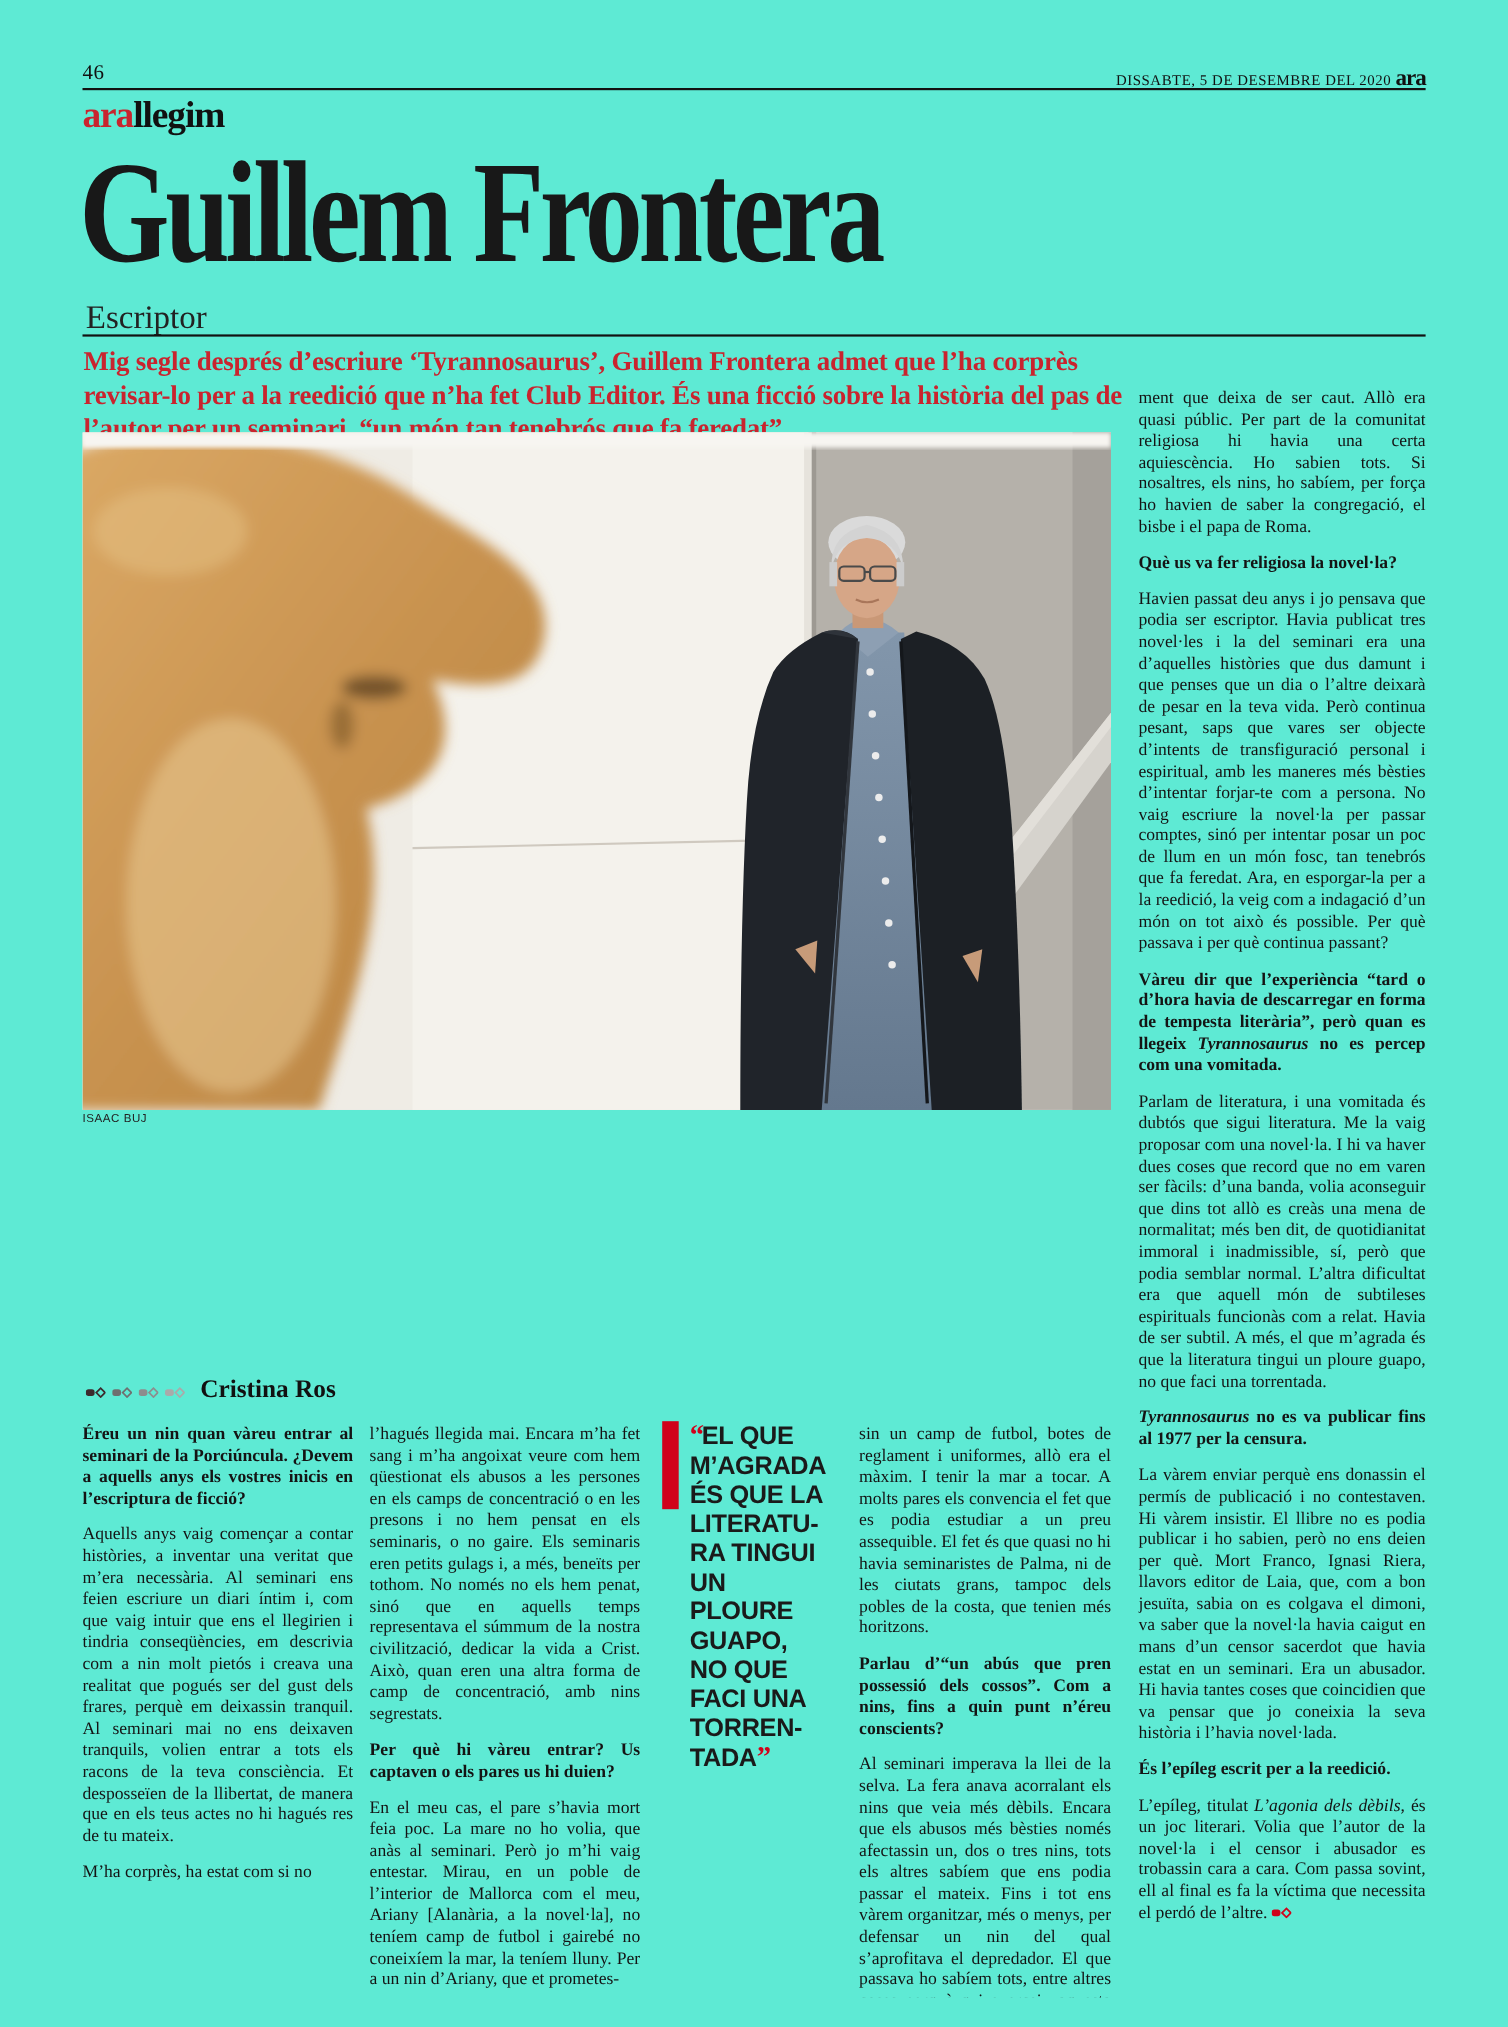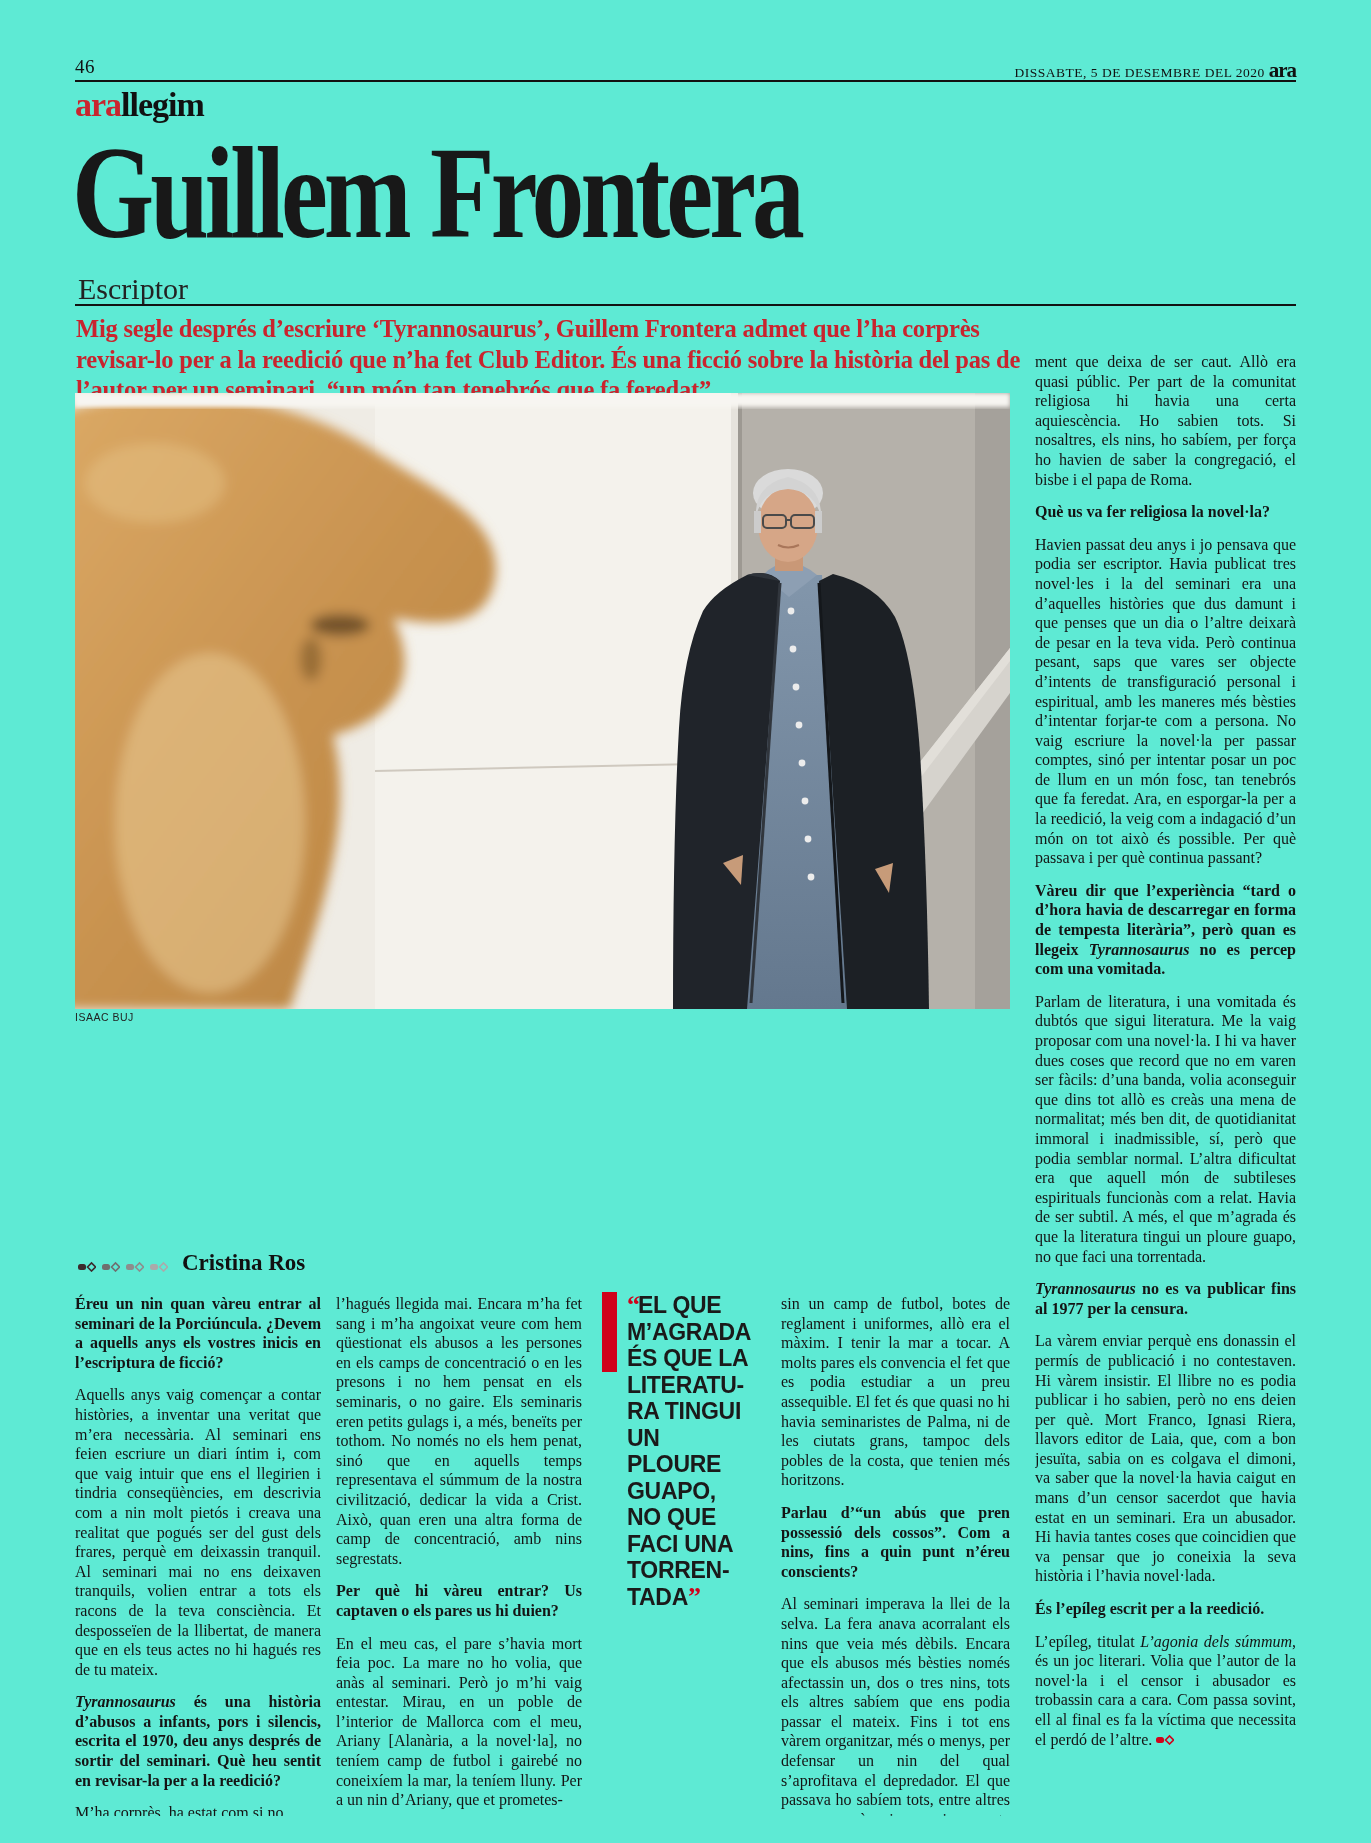--- a/index.html
+++ b/index.html
@@ -178,21 +178,20 @@
     <span class="chainicon"><svg width="18" height="11">
           <rect x="0" y="3" rx="2.5" width="8" height="6" fill="#aaaaaa"></rect>
           <path d="M9.5 6 l4 -4 l4 4 l-4 4 z" fill="none" stroke="#aaaaaa" stroke-width="1.6"></path>
         </svg></span>
     <span class="name">Cristina Ros</span>
   </div>
 
   <div class="col" id="col1">
     <p class="q">Éreu un nin quan vàreu entrar al seminari de la Porciúncula. ¿Devem a aquells anys els vostres inicis en l’escriptura de ficció?</p>
     <p>Aquells anys vaig començar a contar històries, a inventar una veritat que m’era necessària. Al seminari ens feien escriure un diari íntim i, com que vaig intuir que ens el llegirien i tindria conseqüències, em descrivia com a nin molt pietós i creava una realitat que pogués ser del gust dels frares, perquè em deixassin tranquil. Al seminari mai no ens deixaven tranquils, volien entrar a tots els racons de la teva consciència. Et desposseïen de la llibertat, de manera que en els teus actes no hi hagués res de tu mateix.</p>
-    <p class="q"><i>Tyrannosaurus</i> és una història d’abusos a infants, pors i silencis, escrita el 1970, deu anys després de sortir del seminari. Què heu sentit en revisar-la per a la reedició?</p>
     <p>M’ha corprès, ha estat com si no</p>
   </div>
 
   <div class="col" id="col2">
     <p>l’hagués llegida mai. Encara m’ha fet sang i m’ha angoixat veure com hem qüestionat els abusos a les persones en els camps de concentració o en les presons i no hem pensat en els seminaris, o no gaire. Els seminaris eren petits gulags i, a més, beneïts per tothom. No només no els hem penat, sinó que en aquells temps representava el súmmum de la nostra civilització, dedicar la vida a Crist. Això, quan eren una altra forma de camp de concentració, amb nins segrestats.</p>
     <p class="q">Per què hi vàreu entrar? Us captaven o els pares us hi duien?</p>
     <p>En el meu cas, el pare s’havia mort feia poc. La mare no ho volia, que anàs al seminari. Però jo m’hi vaig entestar. Mirau, en un poble de l’interior de Mallorca com el meu, Ariany [Alanària, a la novel·la], no teníem camp de futbol i gairebé no coneixíem la mar, la teníem lluny. Per a un nin d’Ariany, que et prometes-</p>
   </div>
 
   <div class="abs" id="pullquote">
@@ -210,21 +209,21 @@
 
   <div class="col" id="col5">
     <p>ment que deixa de ser caut. Allò era quasi públic. Per part de la comunitat religiosa hi havia una certa aquiescència. Ho sabien tots. Si nosaltres, els nins, ho sabíem, per força ho havien de saber la congregació, el bisbe i el papa de Roma.</p>
     <p class="q">Què us va fer religiosa la novel·la?</p>
     <p>Havien passat deu anys i jo pensava que podia ser escriptor. Havia publicat tres novel·les i la del seminari era una d’aquelles històries que dus damunt i que penses que un dia o l’altre deixarà de pesar en la teva vida. Però continua pesant, saps que vares ser objecte d’intents de transfiguració personal i espiritual, amb les maneres més bèsties d’intentar forjar-te com a persona. No vaig escriure la novel·la per passar comptes, sinó per intentar posar un poc de llum en un món fosc, tan tenebrós que fa feredat. Ara, en esporgar-la per a la reedició, la veig com a indagació d’un món on tot això és possible. Per què passava i per què continua passant?</p>
     <p class="q">Vàreu dir que l’experiència “tard o d’hora havia de descarregar en forma de tempesta literària”, però quan es llegeix <i>Tyrannosaurus</i> no es percep com una vomitada.</p>
     <p>Parlam de literatura, i una vomitada és dubtós que sigui literatura. Me la vaig proposar com una novel·la. I hi va haver dues coses que record que no em varen ser fàcils: d’una banda, volia aconseguir que dins tot allò es creàs una mena de normalitat; més ben dit, de quotidianitat immoral i inadmissible, sí, però que podia semblar normal. L’altra dificultat era que aquell món de subtileses espirituals funcionàs com a relat. Havia de ser subtil. A més, el que m’agrada és que la literatura tingui un ploure guapo, no que faci una torrentada.</p>
     <p class="q"><i>Tyrannosaurus</i> no es va publicar fins al 1977 per la censura.</p>
     <p>La vàrem enviar perquè ens donassin el permís de publicació i no contestaven. Hi vàrem insistir. El llibre no es podia publicar i ho sabien, però no ens deien per què. Mort Franco, Ignasi Riera, llavors editor de Laia, que, com a bon jesuïta, sabia on es colgava el dimoni, va saber que la novel·la havia caigut en mans d’un censor sacerdot que havia estat en un seminari. Era un abusador. Hi havia tantes coses que coincidien que va pensar que jo coneixia la seva història i l’havia novel·lada.</p>
     <p class="q">És l’epíleg escrit per a la reedició.</p>
-    <p><span>L’epíleg, titulat <i>L’agonia dels súmmum</i>, és un joc literari. Volia que l’autor de la novel·la i el censor i abusador es trobassin cara a cara. Com passa sovint, ell al final es fa la víctima que necessita el perdó de l’altre.</span>
+    <p><span>L’epíleg, titulat <i>L’agonia dels dèbils</i>, és un joc literari. Volia que l’autor de la novel·la i el censor i abusador es trobassin cara a cara. Com passa sovint, ell al final es fa la víctima que necessita el perdó de l’altre.</span>
       <span class="endmark"><svg width="18" height="11">
             <rect x="0" y="3" rx="2.5" width="8" height="6" fill="#d0021b"></rect>
             <path d="M9.5 6 l4 -4 l4 4 l-4 4 z" fill="none" stroke="#d0021b" stroke-width="1.6"></path>
           </svg></span>
     </p>
   </div>
 
 </div>
 
 </body></html>

